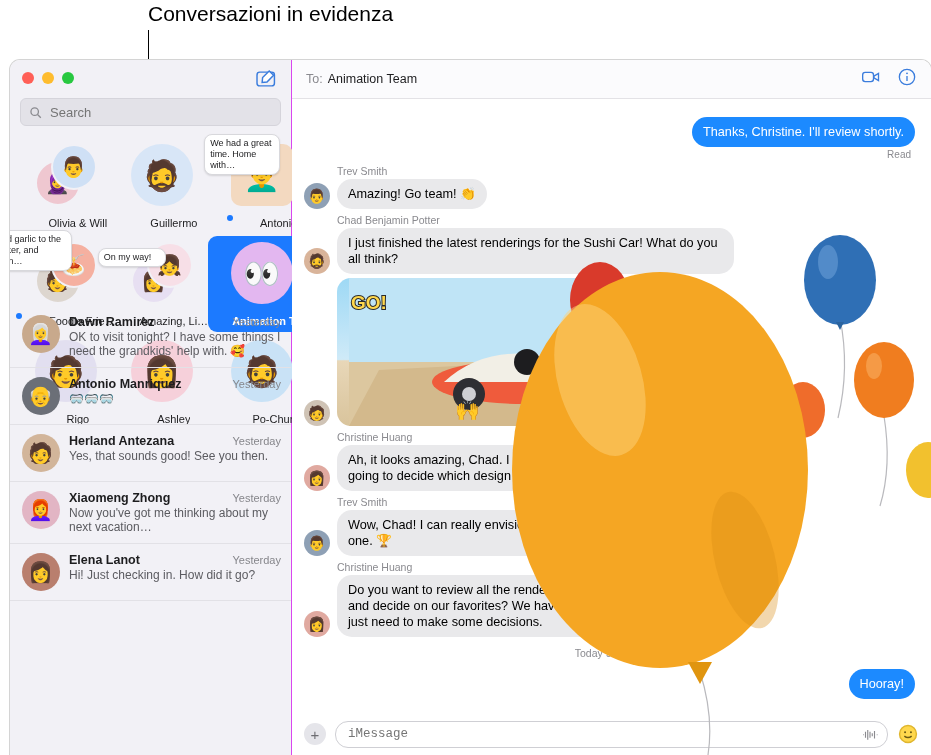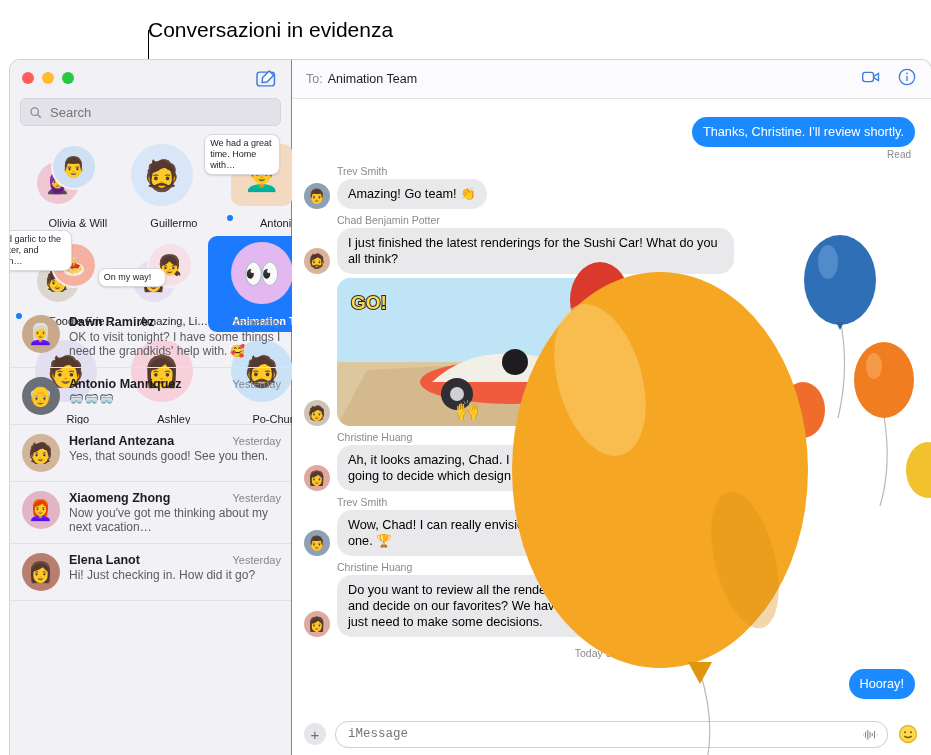--- a/index.html
+++ b/index.html
@@ -13,21 +13,21 @@
     width: 931px;
     height: 755px;
     overflow: hidden;
     background: #ffffff;
   }
 
   
   .callout-label {
     position: absolute;
     left: 148px;
-    top: 18px;
+    top: 2px;
     font-size: 21px;
     color: #000;
     white-space: nowrap;
   }
   .callout-line {
     position: absolute;
     left: 148px;
     top: 30px;
     width: 1px;
     height: 120px;
@@ -249,20 +249,21 @@
   .bubble.out { background: #1c8aff; color: #fff; }
   .row-out { justify-content: flex-end; margin-top: 10px; }
   .read-label { text-align: right; font-size: 10px; color: #8a8a8f; margin: 2px 4px 0 0; }
 
   .img-msg {
     width: 330px; height: 148px;
     border-radius: 14px;
     position: relative;
     overflow: hidden;
     background: linear-gradient(#9ed9f5 0%, #cfeaf8 55%, #e8d7b8 56%, #d9c49c 100%);
+    padding-left: 12px;
   }
   .sticker {
     position: absolute;
     font-weight: bold;
     font-size: 19px;
     color: #fff;
     -webkit-text-stroke: 2px #2a2a2a;
     paint-order: stroke fill;
   }
   .timestamp { text-align: center; font-size: 10.5px; color: #8a8a8f; margin: 10px 0 4px; }
@@ -380,21 +381,21 @@
               <div class="b" style="background:#f5b0a0">🍝</div>
             </div>
           </div>
           <div class="pin-label-row">
             <span class="unread-dot"></span>
             <span class="pin-label">Foodie Frie…</span>
           </div>
         </div>
 
         <div class="pin">
-          <div class="mini-bubble" style="left:-18px; top:32px; width:56px;">On my way!</div>
+          <div class="mini-bubble" style="left:-18px; top:12px; width:56px;">On my way!</div>
           <div class="pin-av">
             <div class="duo">
               <div class="a" style="background:#e7dff2">👩</div>
               <div class="b" style="background:#f7dfe7">👧</div>
             </div>
           </div>
           <div class="pin-label-row">
             <span class="pin-label">Amazing, Li…</span>
           </div>
         </div>

